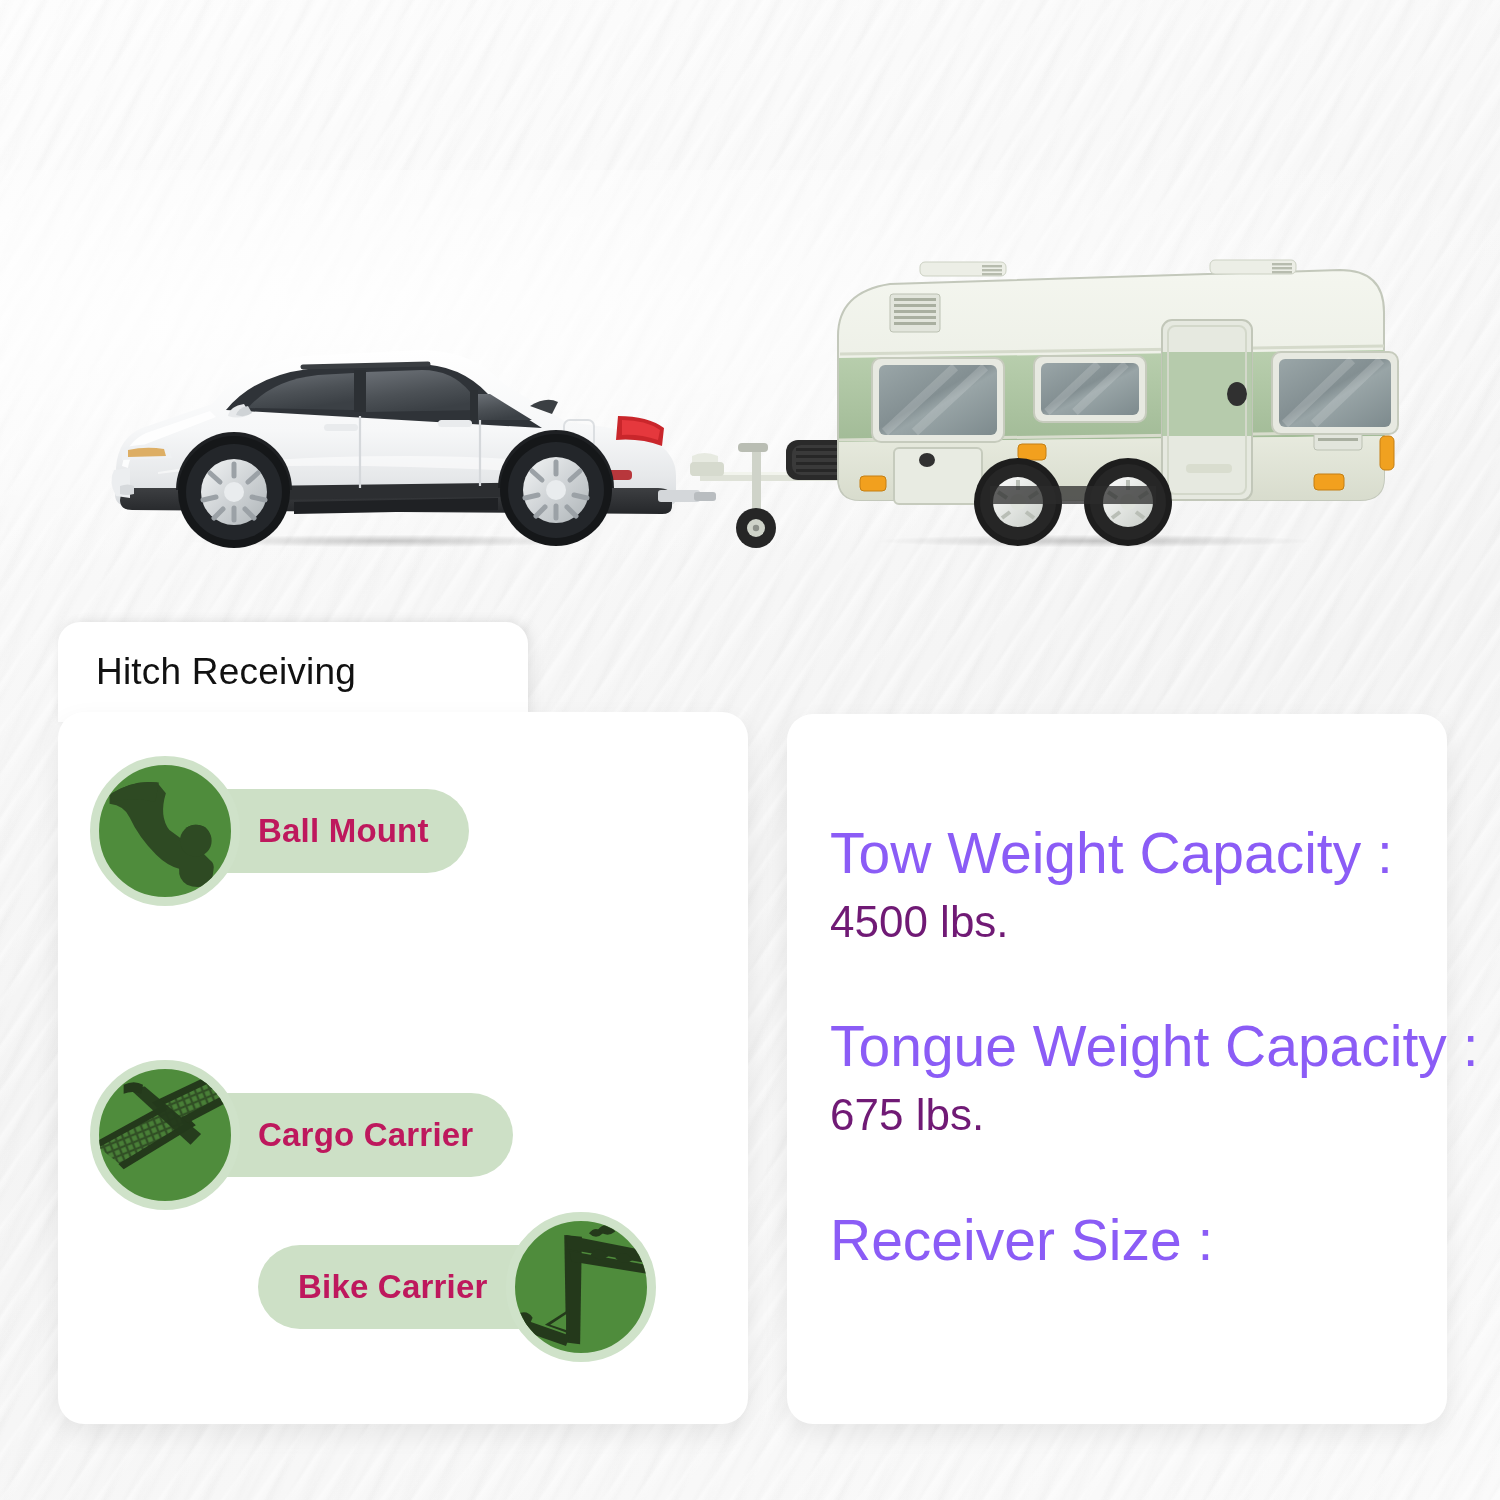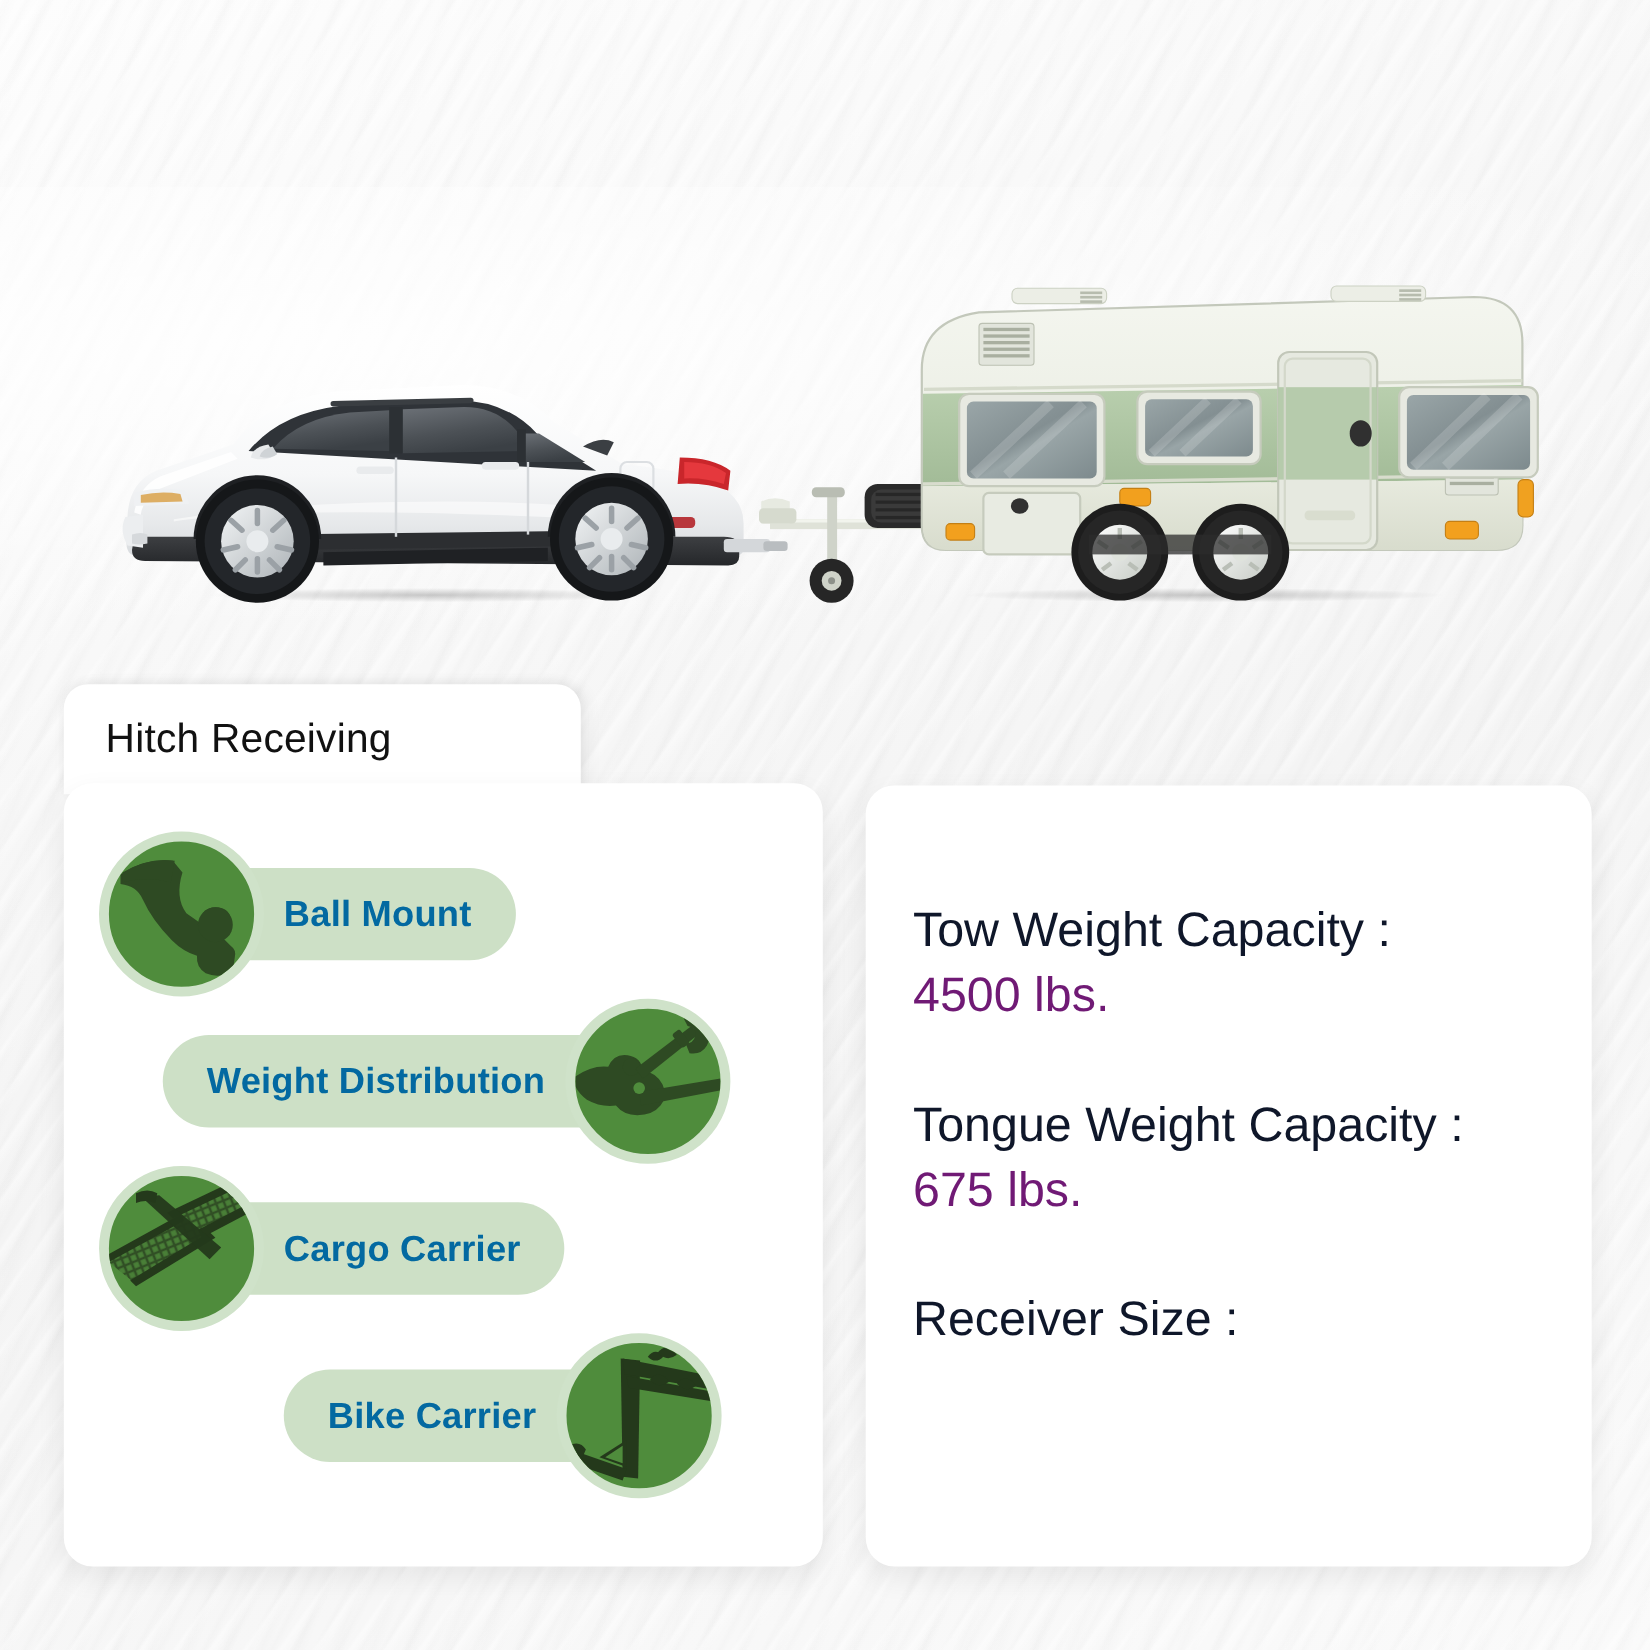--- a/index.html
+++ b/index.html
@@ -146,21 +146,21 @@
     overflow:hidden;
     flex:0 0 auto;
     z-index:3;
   }
   .icon-circle svg { position:absolute; left:0; top:0; width:100%; height:100%; }
 
   .feature-pill {
     height:84px;
     background:#cde0c6;
     display:flex; align-items:center; justify-content:center;
-    font-size:33px; font-weight:700; color:#0369a1;
+    font-size:33px; font-weight:700; color:#be185d;
     letter-spacing:.2px;
     z-index:1;
     white-space:nowrap;
   }
   .feature-row.left-icon .feature-pill {
     border-radius:0 42px 42px 0;
     margin-left:-34px;
     padding-left:52px; padding-right:40px;
   }
   .feature-row.right-icon .feature-pill {
@@ -179,21 +179,21 @@
 
   
   .spec-list {
     position:absolute;
     left:830px; top:818px;
     width:590px;
   }
   .spec-block { margin-bottom:62px; }
   .spec-block:last-child { margin-bottom:0; }
   .spec-label {
-    font-size:44px; color:#0f172a; line-height:1.26; font-weight:400;
+    font-size:57px; color:#8b5cf6; line-height:1.26; font-weight:400;
     white-space:nowrap;
   }
   .spec-value {
     font-size:44px; color:#701a75; line-height:1.26; font-weight:400;
     margin-top:4px;
   }
 </style>
 </head>
 <body>
 
@@ -501,38 +501,20 @@
                  q-14 -4 -26 -16 q-20 -20 -30 -42 q-6 -14 -23 -16 Z" fill="#2e4a23"></path>
         <circle cx="110" cy="86" r="18" fill="#2e4a23"></circle>
         <path d="M14 32 q28 -16 54 -12 l-4 22 q-24 -6 -50 0 Z" fill="#2e4a23"></path>
       </svg>
     </div>
     <div class="feature-pill">
       <span>Ball Mount</span>
     </div>
   </div>
 
-  <div class="feature-row right-icon" id="row-weight">
-    <div class="icon-circle">
-      <svg viewBox="0 0 150 150">
-        <path d="M0 70 q18 -12 34 -10 q6 -14 20 -12 q14 2 16 16 q14 2 20 14
-                 q6 12 -2 22 q-8 10 -24 10 q-14 0 -22 -10 q-16 2 -30 -6 q-8 -6 -12 -14 Z" fill="#2e4a23"></path>
-        <circle cx="58" cy="60" r="9" fill="#2e4a23"></circle>
-        <path d="M62 62 L120 18 l8 8 L70 72 Z" fill="#2e4a23"></path>
-        <path d="M112 10 q14 -4 22 6 q8 10 2 22 q-6 10 -18 8 l-4 -10 q8 0 10 -8
-                 q2 -8 -8 -10 Z" fill="#2e4a23"></path>
-        <rect x="104" y="22" width="10" height="18" rx="3" fill="#2e4a23" transform="rotate(-38 109 31)"></rect>
-        <path d="M66 86 L150 72 l2 12 L68 100 Z" fill="#2e4a23"></path>
-        <circle cx="66" cy="82" r="6" fill="#4f8c3c"></circle>
-      </svg>
-    </div>
-    <div class="feature-pill">
-      <span>Weight Distribution</span>
-    </div>
-  </div>
 
   <div class="feature-row right-icon" id="row-bike">
     <div class="icon-circle">
       <svg viewBox="0 0 150 150">
 
         <path d="M56 16 L76 18 L74 140 L58 138 Z" fill="#24391b"></path>
 
         <path d="M58 16 L150 34 L150 48 L60 32 Z" fill="#24391b"></path>
 
         <path d="M62 34 L150 50 L150 60 L64 46 Z" fill="#24391b"></path>

